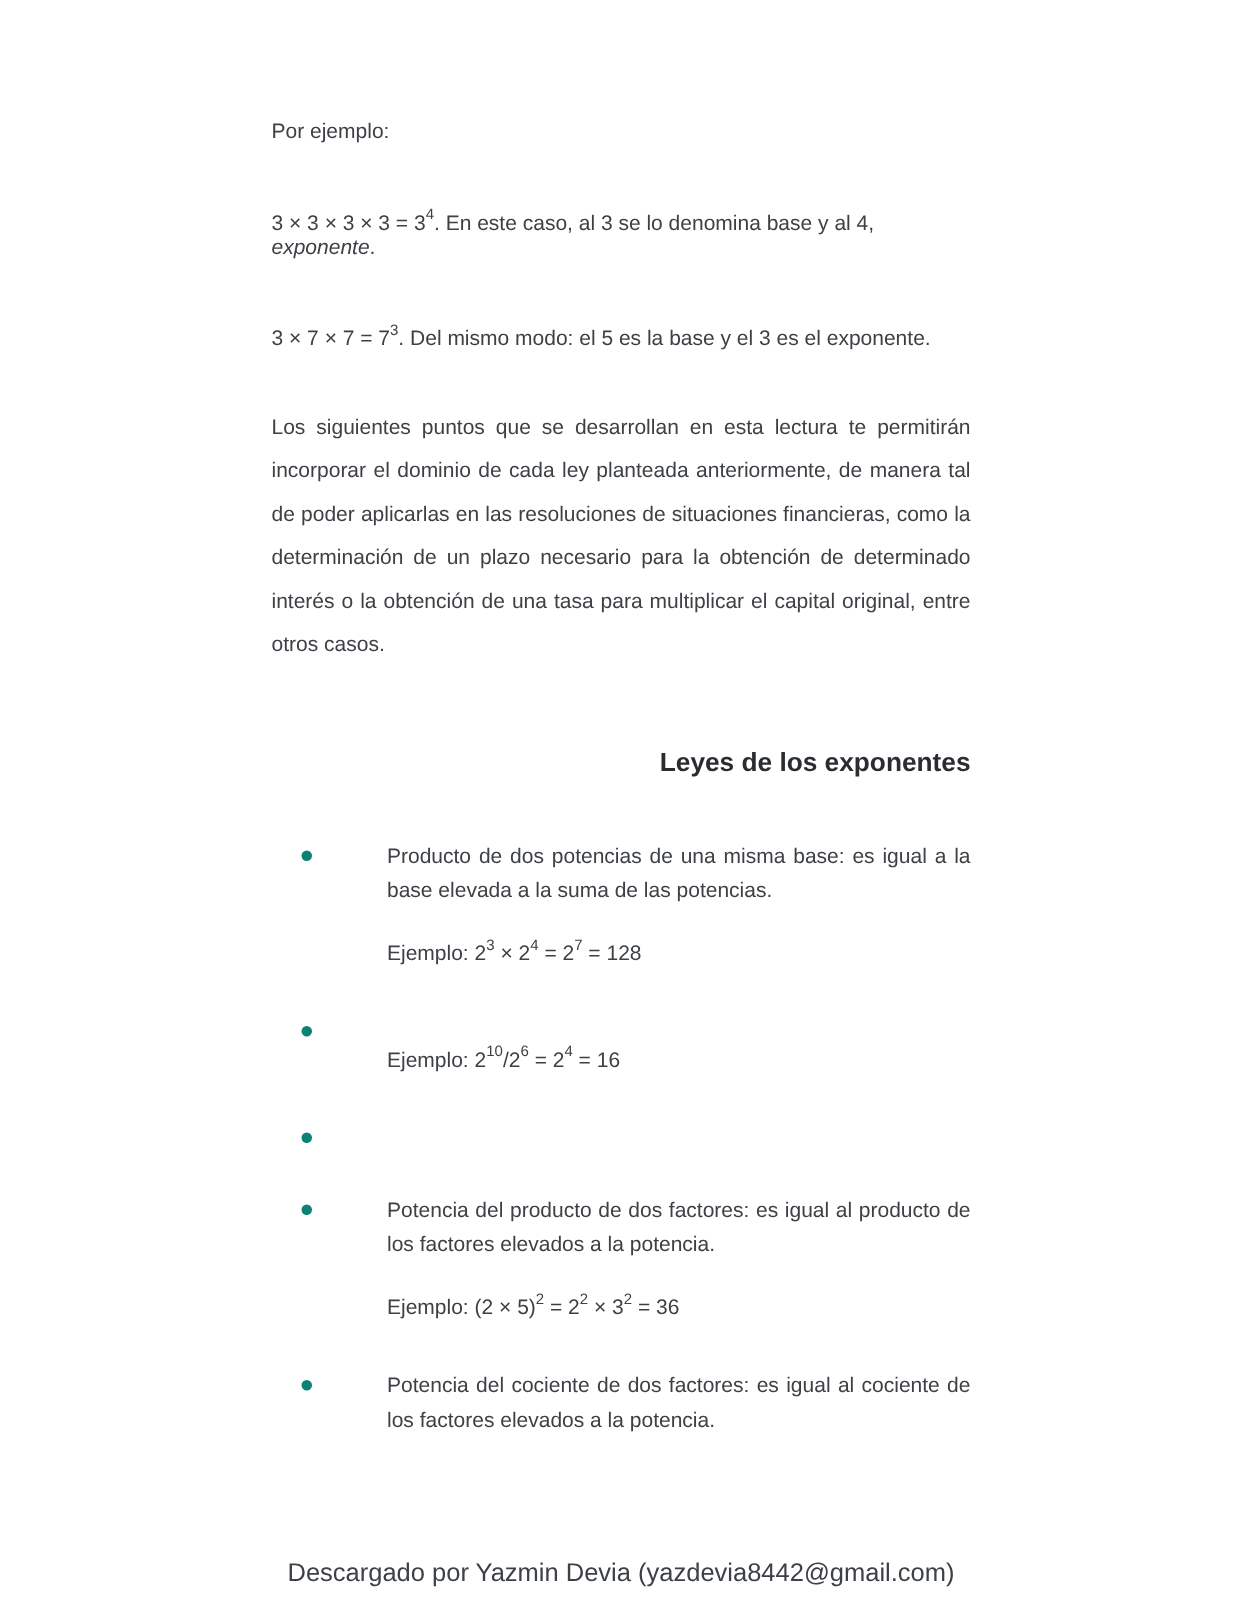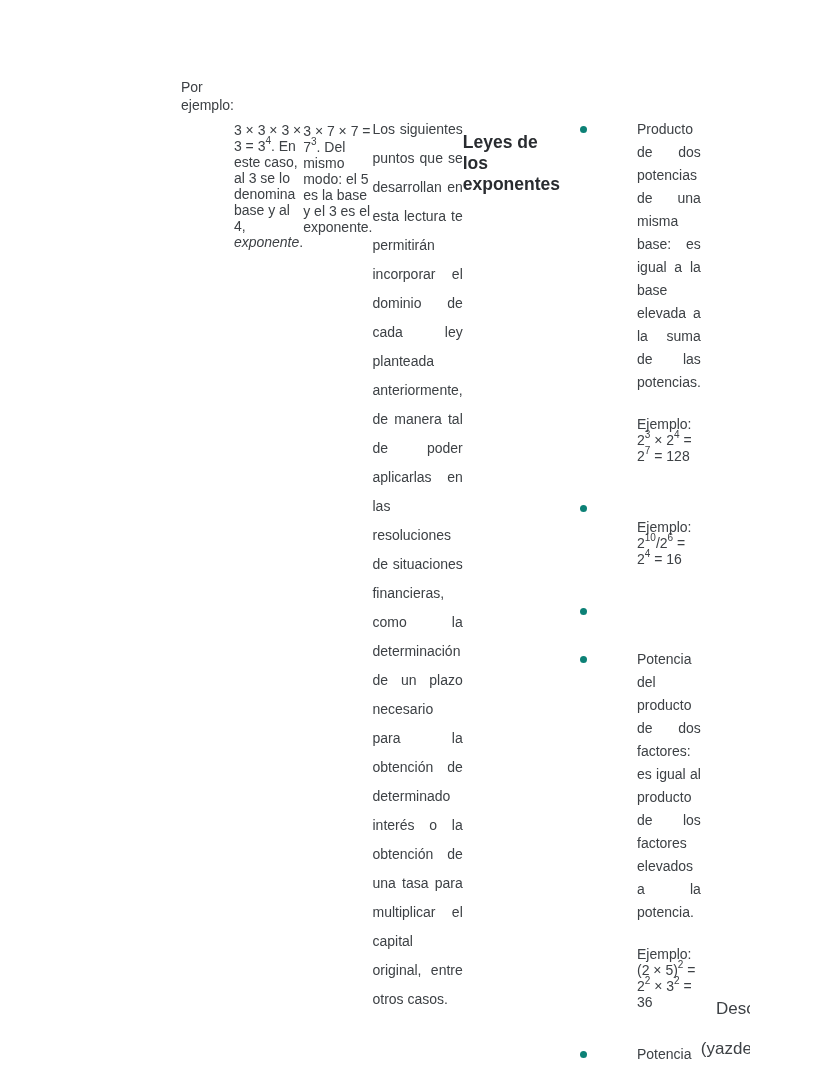--- a/index.html
+++ b/index.html
@@ -11,20 +11,21 @@
   .page {
     width: 672px;
     height: 1071px;
     margin: 0 auto;
     background: #ffffff;
     padding: 78px 103px 0 103px;
     font-family: "Liberation Sans", "DejaVu Sans", sans-serif;
     color: #3d4145;
     font-size: 14px;
     display: flex;
+    flex-direction: column;
     overflow: hidden;
   }
   p { margin: 0; }
   .intro { line-height: 18px; }
   .formula-1 { margin-top: 44px; }
   .formula-2 { margin-top: 45px; }
   sup.exp {
     font-size: 10px;
     line-height: 0;
     position: relative;
@@ -33,20 +34,21 @@
   .long-paragraph {
     margin-top: 37px;
     line-height: 29px;
     text-align: justify;
   }
   .section-heading {
     margin: 54px 0 0 0;
     font-size: 17.5px;
     font-weight: 700;
     color: #292c30;
+    text-align: right;
   }
   ul.exp-list {
     list-style: none;
     margin: 40px 0 0 0;
     padding: 0;
   }
   ul.exp-list li {
     display: flex;
     align-items: flex-start;
     margin-bottom: 33px;

